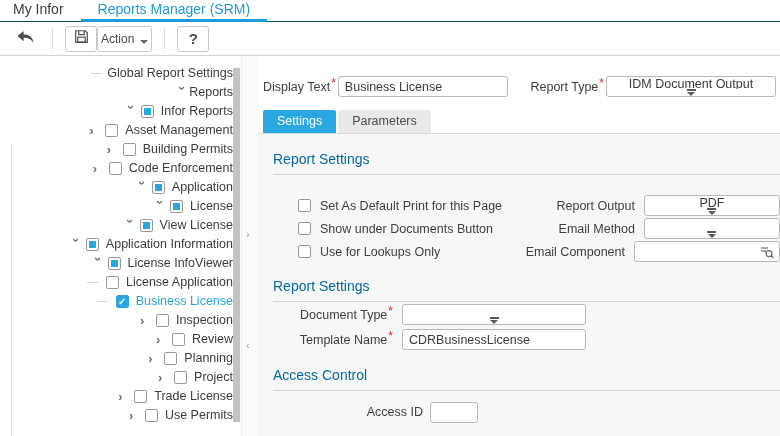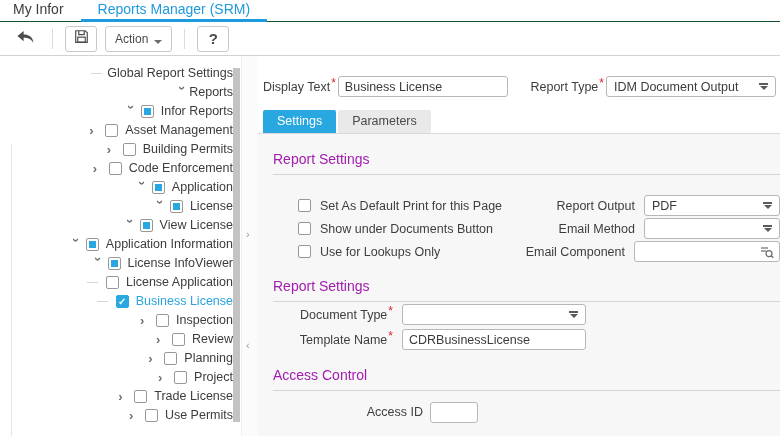--- a/index.html
+++ b/index.html
@@ -17,21 +17,21 @@
 
   
   .toolbar { height:34px; display:flex; align-items:center; padding-left:10px;
     border-bottom:1px solid #d2d2d2; background:#fff; }
   .tb-sep { width:1px; height:20px; background:#dadada; margin:0 12px; }
   .tb-iconbtn { width:30px; height:26px; display:flex; align-items:center; justify-content:center;
     border-radius:3px; cursor:pointer; }
   .tb-btn { height:26px; display:flex; align-items:center; justify-content:center;
     border:1px solid #c9c9c9; border-radius:3px; background:#fff; cursor:pointer; }
   .tb-save { width:32px; }
-  .tb-action { padding:0 9px; font-size:12px; color:#4a4a4a; margin-left:8px; }
+  .tb-action { padding:0 3px; font-size:12px; color:#4a4a4a; }
   .tb-help { width:32px; font-size:15px; font-weight:bold; color:#4a4a4a; }
   .caret-down { width:0; height:0; border-left:4px solid transparent; border-right:4px solid transparent;
     border-top:4px solid #6b6b6b; margin-left:6px; margin-top:7px; }
 
   
   .main { flex:1; display:flex; min-height:0; }
 
   
   .tree-panel { width:233px; padding:8px 0 0 4px; overflow:hidden; white-space:nowrap;
     font-size:12.5px; position:relative; background:#fff; }
@@ -66,34 +66,34 @@
   .form-panel { flex:1; display:flex; flex-direction:column; background:#fff; min-width:0; }
   .form-header { display:flex; justify-content:space-between; align-items:flex-start;
     padding:20px 4px 0 5px; }
   .fld-group { display:flex; align-items:center; }
   .fld-label { font-size:12.5px; color:#3e3e3e; white-space:nowrap; }
   .req { color:#d9232e; font-size:12px; position:relative; top:-4px; margin:0 2px 0 1px; }
   input.txt { height:21px; border:1px solid #b7b7b7; border-radius:3px; font-size:12.5px;
     color:#3b3b3b; padding:0 6px; font-family:"Liberation Sans", sans-serif; background:#fff; }
   .w170 { width:170px; }
   .dropdown { height:21px; border:1px solid #b7b7b7; border-radius:3px; background:#fff;
-    display:flex; align-items:center; padding:0 7px; cursor:pointer; }
+    display:flex; align-items:center; padding:0 7px; cursor:pointer;flex-direction:column; }
   .dd-val { flex:1; font-size:12.5px; color:#3b3b3b; overflow:hidden; white-space:nowrap; }
   .dd-ic { display:flex; flex-direction:column; align-items:center; }
   .dd-ic .bar { width:9px; height:2px; background:#5a5a5a; margin-bottom:1px; }
   .dd-ic .tri { width:0; height:0; border-left:4.5px solid transparent; border-right:4.5px solid transparent;
     border-top:4px solid #5a5a5a; }
 
   .ftabs { display:flex; gap:2px; padding-left:5px; margin-top:13px; }
   .ftab { height:23px; line-height:23px; padding:0 14px; font-size:12.5px; background:#e9e9e9;
     color:#4a4a4a; border-radius:2px 2px 0 0; cursor:pointer; }
   .ftab.active { background:#29a7e0; color:#fff; }
 
   .tab-content { flex:1; border-top:1px solid #d9d9d9; background:#f7f7f7; padding-left:15px; overflow:hidden; }
-  .section-title { font-size:14px; color:#a21caf; margin-top:15px; padding-bottom:7px;
+  .section-title { font-size:14px; color:#0369a1; margin-top:15px; padding-bottom:7px;
     border-bottom:1px solid #d6d6d6; }
   .section-title.first { margin-top:17px; }
 
   .rs-rows { margin-top:19px; }
   .rs-row { display:flex; align-items:center; height:23px; font-size:12.5px; }
   .rs-left { width:262px; display:flex; align-items:center; padding-left:25px; }
   .cbx { width:13px; height:13px; border:1px solid #989898; border-radius:2px; background:#fff;
     margin-right:9px; flex:0 0 13px; cursor:pointer; }
   .rs-field-label { width:128px; text-align:right; margin-right:9px; color:#3e3e3e; white-space:nowrap; }
   .w146 { width:146px; }

